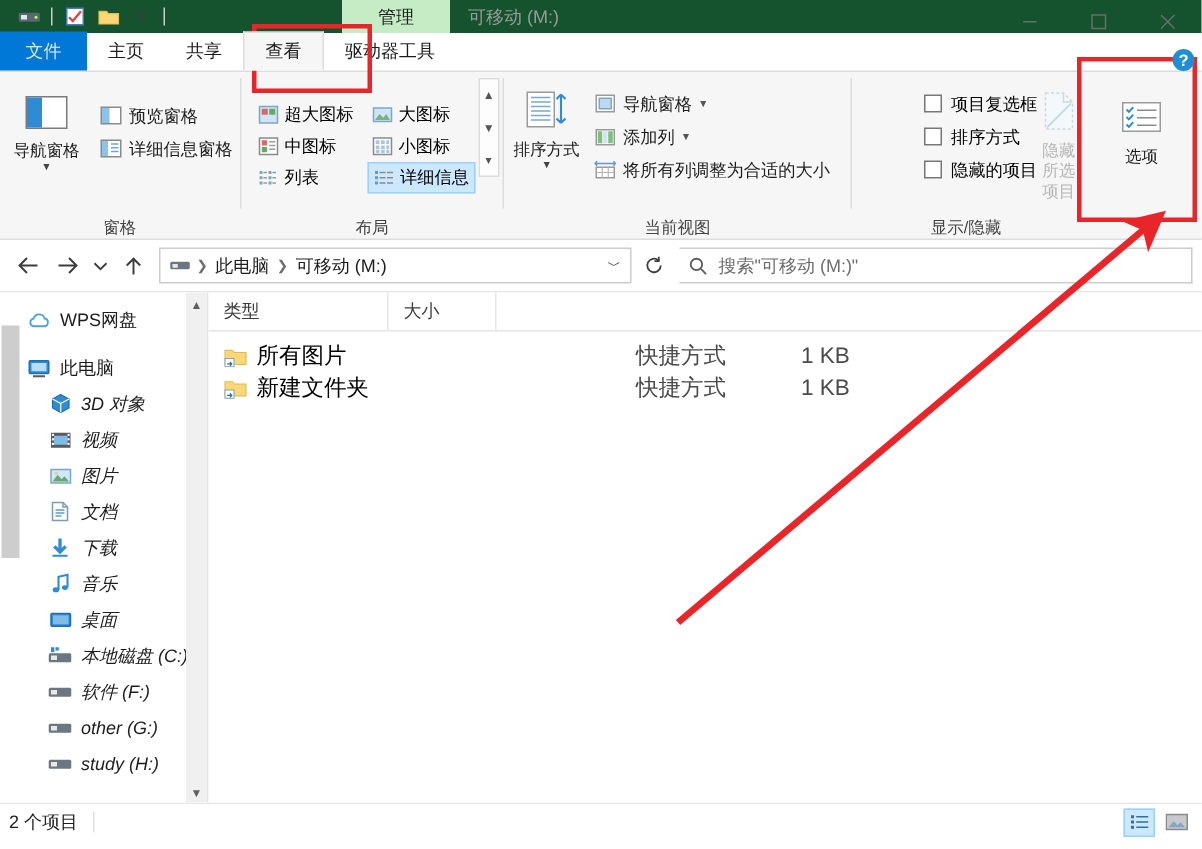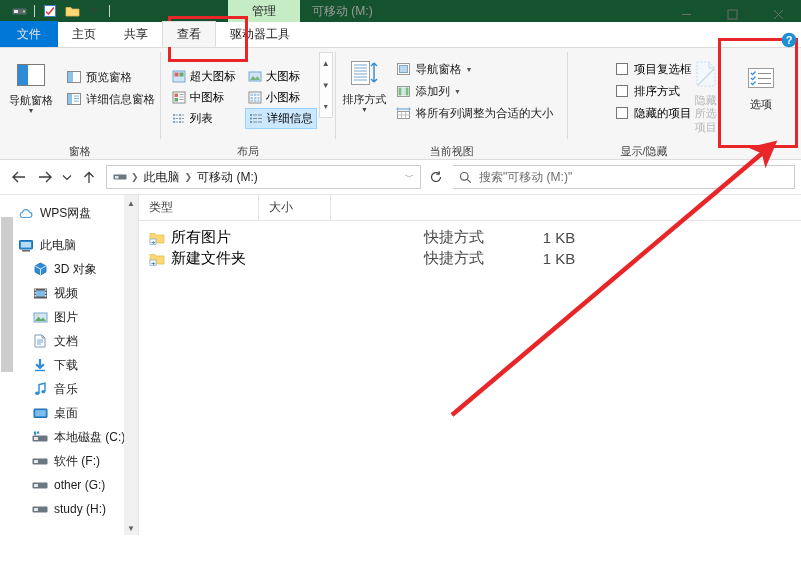--- a/index.html
+++ b/index.html
@@ -139,21 +139,21 @@
   .content { display: flex; height: 341px; border-top: 1px solid #e5e5e5; }
   .sidebar {
     width: 138px; background: #fff; position: relative; overflow: hidden;
     padding-top: 6px;
   }
   .navitem {
     display: flex; align-items: center; height: 24px; padding-left: 16px;
     font-size: 12px; color: #1d1d1d; white-space: nowrap;
   }
   .navitem .nicon { width: 20px; display: flex; align-items: center; justify-content: center; margin-right: 4px; flex: none; }
-  .navitem.indent { padding-left: 30px; }
+  .navitem.indent { padding-left: 30px; font-style: italic; }
   .sb-scroll {
     position: absolute; right: 0; top: 0; width: 14px; height: 341px;
     background: #f0f0f0; display: flex; flex-direction: column; justify-content: space-between;
   }
   .sb-arrow { height: 16px; display: flex; align-items: center; justify-content: center; font-size: 8px; color: #606060; }
   .sb-thumb { position: absolute; left: 1px; top: 22px; width: 12px; height: 155px; background: #cdcdcd; }
   .vsplit { width: 1px; background: #e5e5e5; }
 
   .filelist { flex: 1; position: relative; background: #fff; }
   .colheads { display: flex; height: 26px; align-items: stretch; border-bottom: 1px solid #e5e5e5; position: relative; }
@@ -162,21 +162,21 @@
     padding-left: 10px; border-right: 1px solid #e5e5e5; position: relative;
   }
   .sortmark {
     position: absolute; top: 1px; left: 50%; transform: translateX(-50%);
     font-size: 7px; color: #555; line-height: 7px;
   }
   .frow { display: flex; height: 21px; align-items: center; font-size: 15px; }
   .fname { display: flex; align-items: center; padding-left: 10px; }
   .fname .ficon { margin-right: 6px; display: flex; flex: none; }
   .fcell { color: #1d1d1d; padding-left: 10px; }
-  .fcell.right { text-align: center; padding-right: 22px; padding-left: 0; }
+  .fcell.right { text-align: left; padding-right: 22px; padding-left: 0; }
 
   
   .statusbar {
     height: 25px; border-top: 1px solid #e5e5e5; display: flex; align-items: center;
     padding: 0 6px; font-size: 12px; color: #1d1d1d; background: #fff;
   }
   .status-sep { width: 1px; height: 14px; background: #e0e0e0; margin: 0 10px; }
   .viewbtns { margin-left: auto; display: flex; gap: 4px; align-items: center; }
   .viewbtn { width: 21px; height: 19px; display: flex; align-items: center; justify-content: center; }
   .viewbtn.active { background: #cce8ff; border: 1px solid #99d1ff; }
@@ -745,20 +745,46 @@
             </span>
             <span>新建文件夹</span>
           </div>
           <div class="fcell" style="width:120px;color:#4a4a4a">快捷方式</div>
           <div class="fcell right" style="width:72px;color:#4a4a4a">1 KB</div>
         </div>
       </div>
     </div>
   </div>
 
+  <div class="statusbar">
+    <span>2 个项目</span>
+    <span class="status-sep"></span>
+    <div class="viewbtns">
+      <div class="viewbtn active">
+        <svg width="14" height="12" viewBox="0 0 14 12">
+            <g fill="#2e6fa8">
+              <rect x="1" y="1.5" width="2" height="2"></rect>
+              <rect x="1" y="5" width="2" height="2"></rect>
+              <rect x="1" y="8.5" width="2" height="2"></rect>
+            </g>
+            <g fill="#2e6fa8">
+              <rect x="4.5" y="2" width="8" height="1"></rect>
+              <rect x="4.5" y="5.5" width="8" height="1"></rect>
+              <rect x="4.5" y="9" width="8" height="1"></rect>
+            </g>
+          </svg>
+      </div>
+      <div class="viewbtn">
+        <svg width="15" height="12" viewBox="0 0 15 12">
+            <rect x="0.5" y="1" width="14" height="10" fill="#c9c9c9" stroke="#8a8a8a"></rect>
+            <path d="M2 9.5l3.5-4 2.5 2.6 2-2 3 3.4z" fill="#7fa6c4"></path>
+          </svg>
+      </div>
+    </div>
+  </div>
 
   <div class="anno anno-tab"></div>
   <div class="anno anno-opt"></div>
   <svg class="anno-arrow" width="801" height="566">
     <defs>
       <marker id="ah" markerWidth="7" markerHeight="7" refX="3.2" refY="3.5" orient="auto">
         <path d="M0.5,0.5 L6.5,3.5 L0.5,6.5 L2,3.5 z" fill="#e8262a"></path>
       </marker>
     </defs>
     <line x1="452" y1="415" x2="766" y2="150" stroke="#e8262a" stroke-width="4.5" marker-end="url(#ah)"></line>

